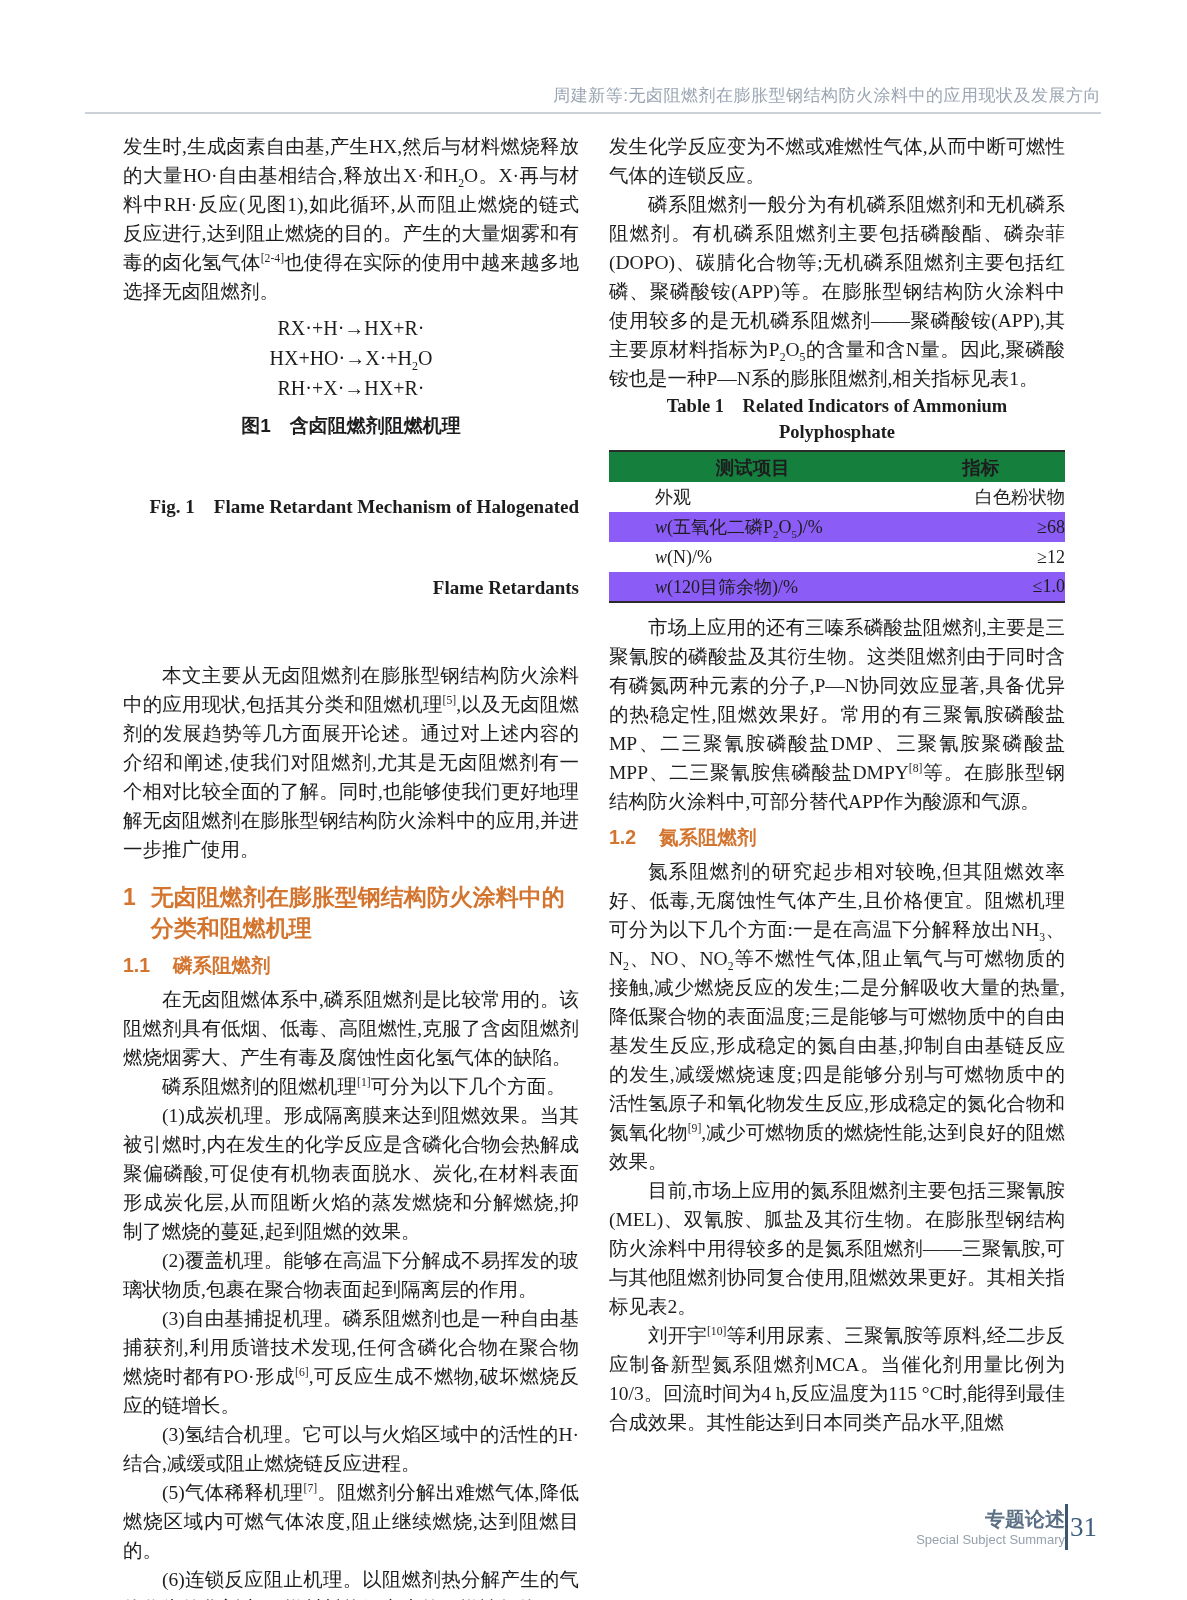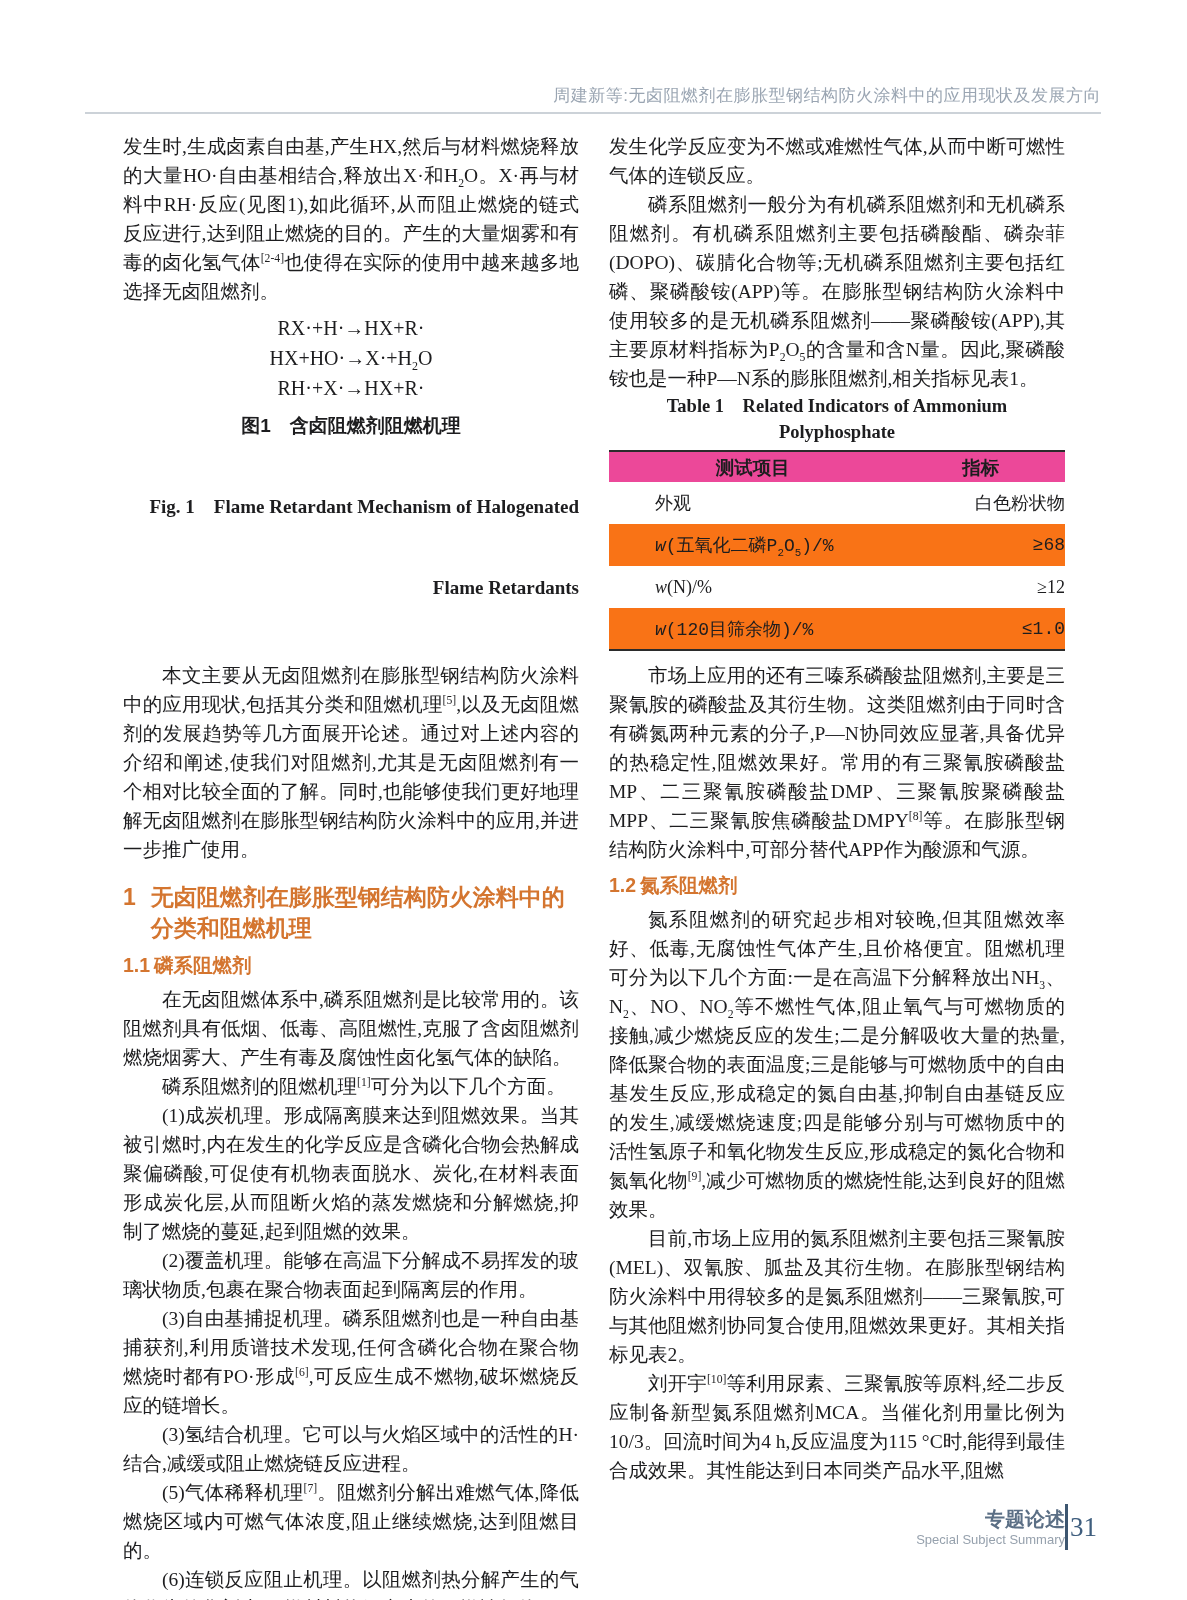--- a/index.html
+++ b/index.html
@@ -53,21 +53,21 @@
   }
 
   h2.section {
     margin:18px 0 8px; display:flex; gap:15px;
     font-family:"Liberation Sans","DejaVu Sans",sans-serif;
     font-weight:bold; font-size:23px; line-height:31px;
     color:#d4752f;
   }
   h2.section .sec-num { flex:0 0 auto; }
   h3.subsection {
-    margin:8px 0 6px; display:flex; gap:4px;
+    margin:8px 0 6px; display:flex; gap:23px;
     font-family:"Liberation Sans","DejaVu Sans",sans-serif;
     font-weight:bold; font-size:19.5px; line-height:27px;
     color:#d4752f;
   }
 
   .tablecap-cn {
     text-align:center; margin-top:12px;
     font-family:"Liberation Sans","DejaVu Sans",sans-serif;
     font-weight:bold; font-size:19px; line-height:26px;
     white-space:pre-wrap;
@@ -75,29 +75,29 @@
   .tablecap-en {
     text-align:center; font-weight:bold; font-size:18.5px; line-height:26px;
     margin-bottom:5px; white-space:pre-wrap;
   }
   table.indicators {
     width:100%; border-collapse:collapse;
     border-top:2px solid #2b2b2b; border-bottom:2px solid #2b2b2b;
     font-size:18px; margin-bottom:10px;
   }
   table.indicators th {
-    background:#ec4899;
+    background:#15803d;
     font-family:"Liberation Sans","DejaVu Sans",sans-serif;
     font-weight:bold; font-size:18.5px;
     height:31px; text-align:center; padding:0;
   }
-  table.indicators td { height:42px; padding:0; }
+  table.indicators td { height:30px; padding:0; }
   table.indicators td.item { text-align:left; padding-left:46px; width:63%; }
   table.indicators td.value { text-align:right; width:37%; }
-  table.indicators tr.band td { background:#f97316;font-family:Liberation Mono, monospace; }
+  table.indicators tr.band td { background:#8b5cf6; }
 
   .footer {
     position:absolute; right:90px; bottom:50px;
     display:flex; align-items:center; gap:0;
   }
   .footer-labels { text-align:right; }
   .footer-cn {
     font-family:"Liberation Sans","DejaVu Sans",sans-serif;
     font-weight:bold; font-size:20px; color:#5b6f85; line-height:24px;
   }

